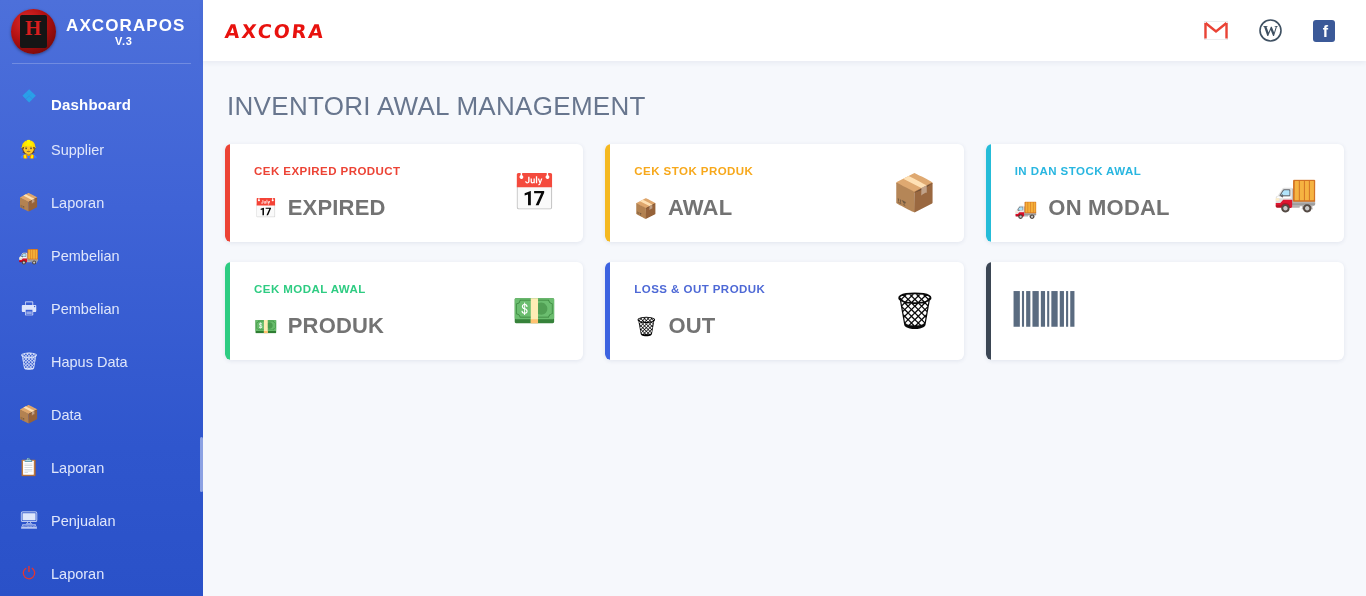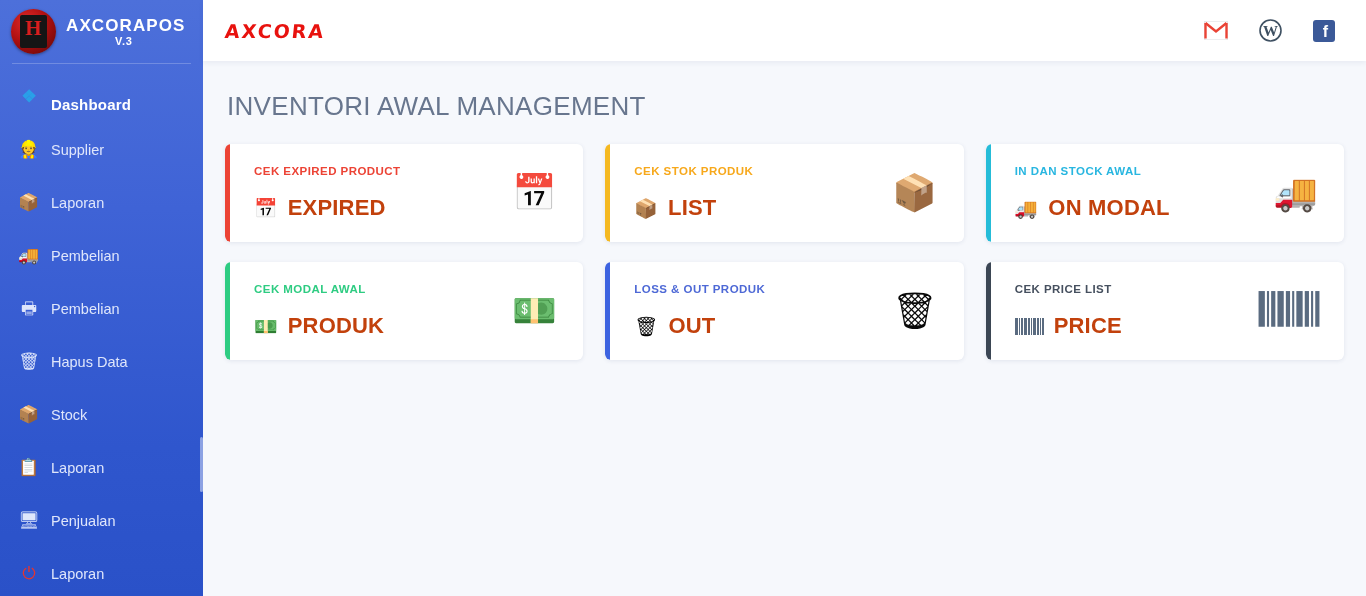--- a/index.html
+++ b/index.html
@@ -135,21 +135,21 @@
   }
   .card-left { display: flex; flex-direction: column; gap: 18px; }
   .card-kicker {
     font-size: 11.5px; font-weight: bold; letter-spacing: .45px;
     text-transform: uppercase;
   }
   .card-main { display: flex; align-items: center; gap: 10px; }
   .card-main .mini { font-size: 19px; line-height: 1; display: inline-block; }
   .card-title {
     font-size: 22px; font-weight: bold;
-    color: #c2410c; letter-spacing: .2px;
+    color: #737373; letter-spacing: .2px;
   }
   .card-big { font-size: 36px; line-height: 1; opacity: .96; }
 
   
   .barcode { display: inline-flex; align-items: flex-end; gap: 1px; height: 17px; }
   .barcode i { display: block; background: #5a6b80; width: 2px; height: 17px; }
   .barcode i.w { width: 3px; }
   .barcode i.s { width: 1px; }
   .barcode-big { display: inline-flex; align-items: flex-end; gap: 2px; height: 34px; }
   .barcode-big i { display: block; background: #5a6b80; width: 4px; height: 34px; }
@@ -190,21 +190,21 @@
         <a class="nav-item">
           <span class="ico">🖶</span>
           <span class="lbl">Pembelian</span>
         </a>
         <a class="nav-item">
           <span class="ico">🗑</span>
           <span class="lbl">Hapus Data</span>
         </a>
         <a class="nav-item">
           <span class="ico">📦</span>
-          <span class="lbl">Stock</span>
+          <span class="lbl">Data</span>
         </a>
         <a class="nav-item">
           <span class="ico">📋</span>
           <span class="lbl">Laporan</span>
         </a>
         <a class="nav-item">
           <span class="ico">🖥</span>
           <span class="lbl">Penjualan</span>
         </a>
         <a class="nav-item">
@@ -258,21 +258,21 @@
               </div>
             </div>
             <span class="card-big">📅</span>
           </div>
           <div class="card">
             <span class="accent" style="background:#f5b921"></span>
             <div class="card-left">
               <div class="card-kicker" style="color:#f7a81b">CEK STOK PRODUK</div>
               <div class="card-main">
                 <span class="mini">📦</span>
-                <span class="card-title">LIST</span>
+                <span class="card-title">AWAL</span>
               </div>
             </div>
             <span class="card-big">📦</span>
           </div>
           <div class="card">
             <span class="accent" style="background:#25bcd8"></span>
             <div class="card-left">
               <div class="card-kicker" style="color:#28b6e0">IN DAN STOCK AWAL</div>
               <div class="card-main">
                 <span class="mini">🚚</span>
@@ -298,38 +298,20 @@
               <div class="card-kicker" style="color:#4e69d6">LOSS &amp; OUT PRODUK</div>
               <div class="card-main">
                 <span class="mini">🗑</span>
                 <span class="card-title">OUT</span>
               </div>
             </div>
             <span class="card-big">🗑</span>
           </div>
           <div class="card">
             <span class="accent" style="background:#3b4654"></span>
-            <div class="card-left">
-              <div class="card-kicker" style="color:#46505f">CEK PRICE LIST</div>
-              <div class="card-main">
-                <span class="barcode">
-                  <i class="w"></i>
-                  <i class="s"></i>
-                  <i class=""></i>
-                  <i class="w"></i>
-                  <i class=""></i>
-                  <i class="s"></i>
-                  <i class="w"></i>
-                  <i class=""></i>
-                  <i class="s"></i>
-                  <i class=""></i>
-                </span>
-                <span class="card-title">PRICE</span>
-              </div>
-            </div>
             <span style="transform:scale(1.05)"><span class="barcode-big">
                 <i class="w"></i>
                 <i class="s"></i>
                 <i class=""></i>
                 <i class="w"></i>
                 <i class=""></i>
                 <i class="s"></i>
                 <i class="w"></i>
                 <i class=""></i>
                 <i class="s"></i>

